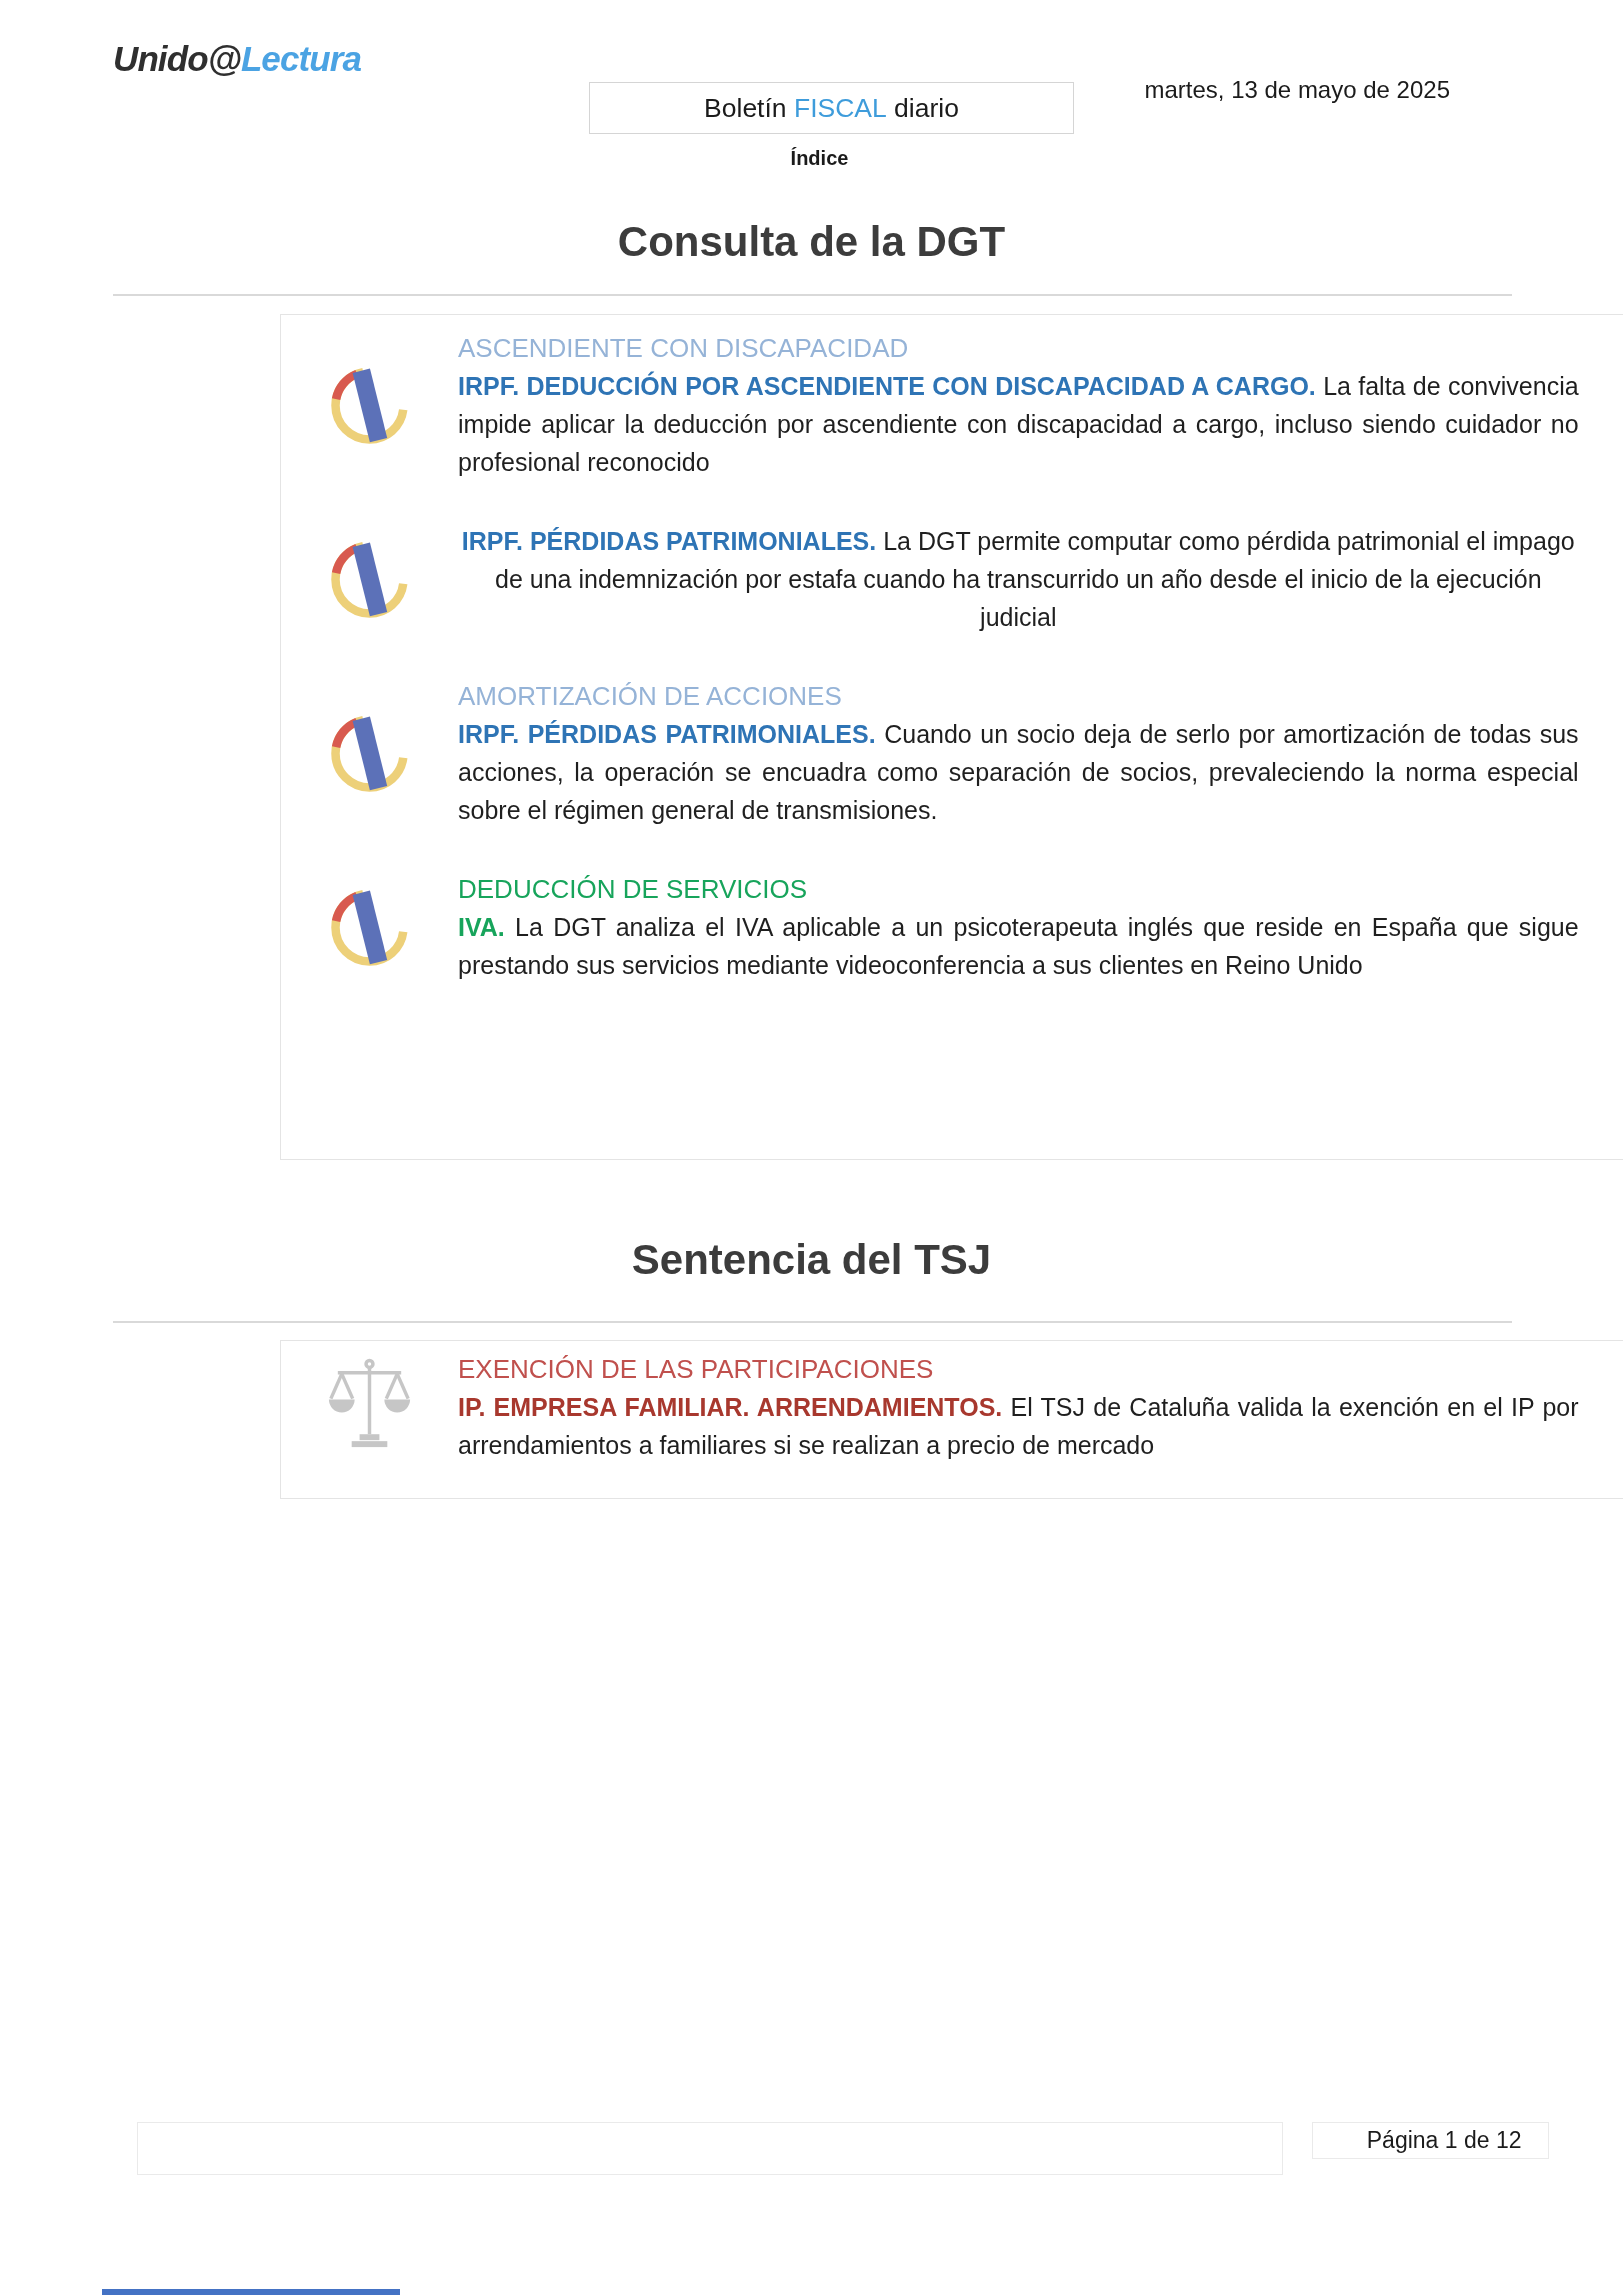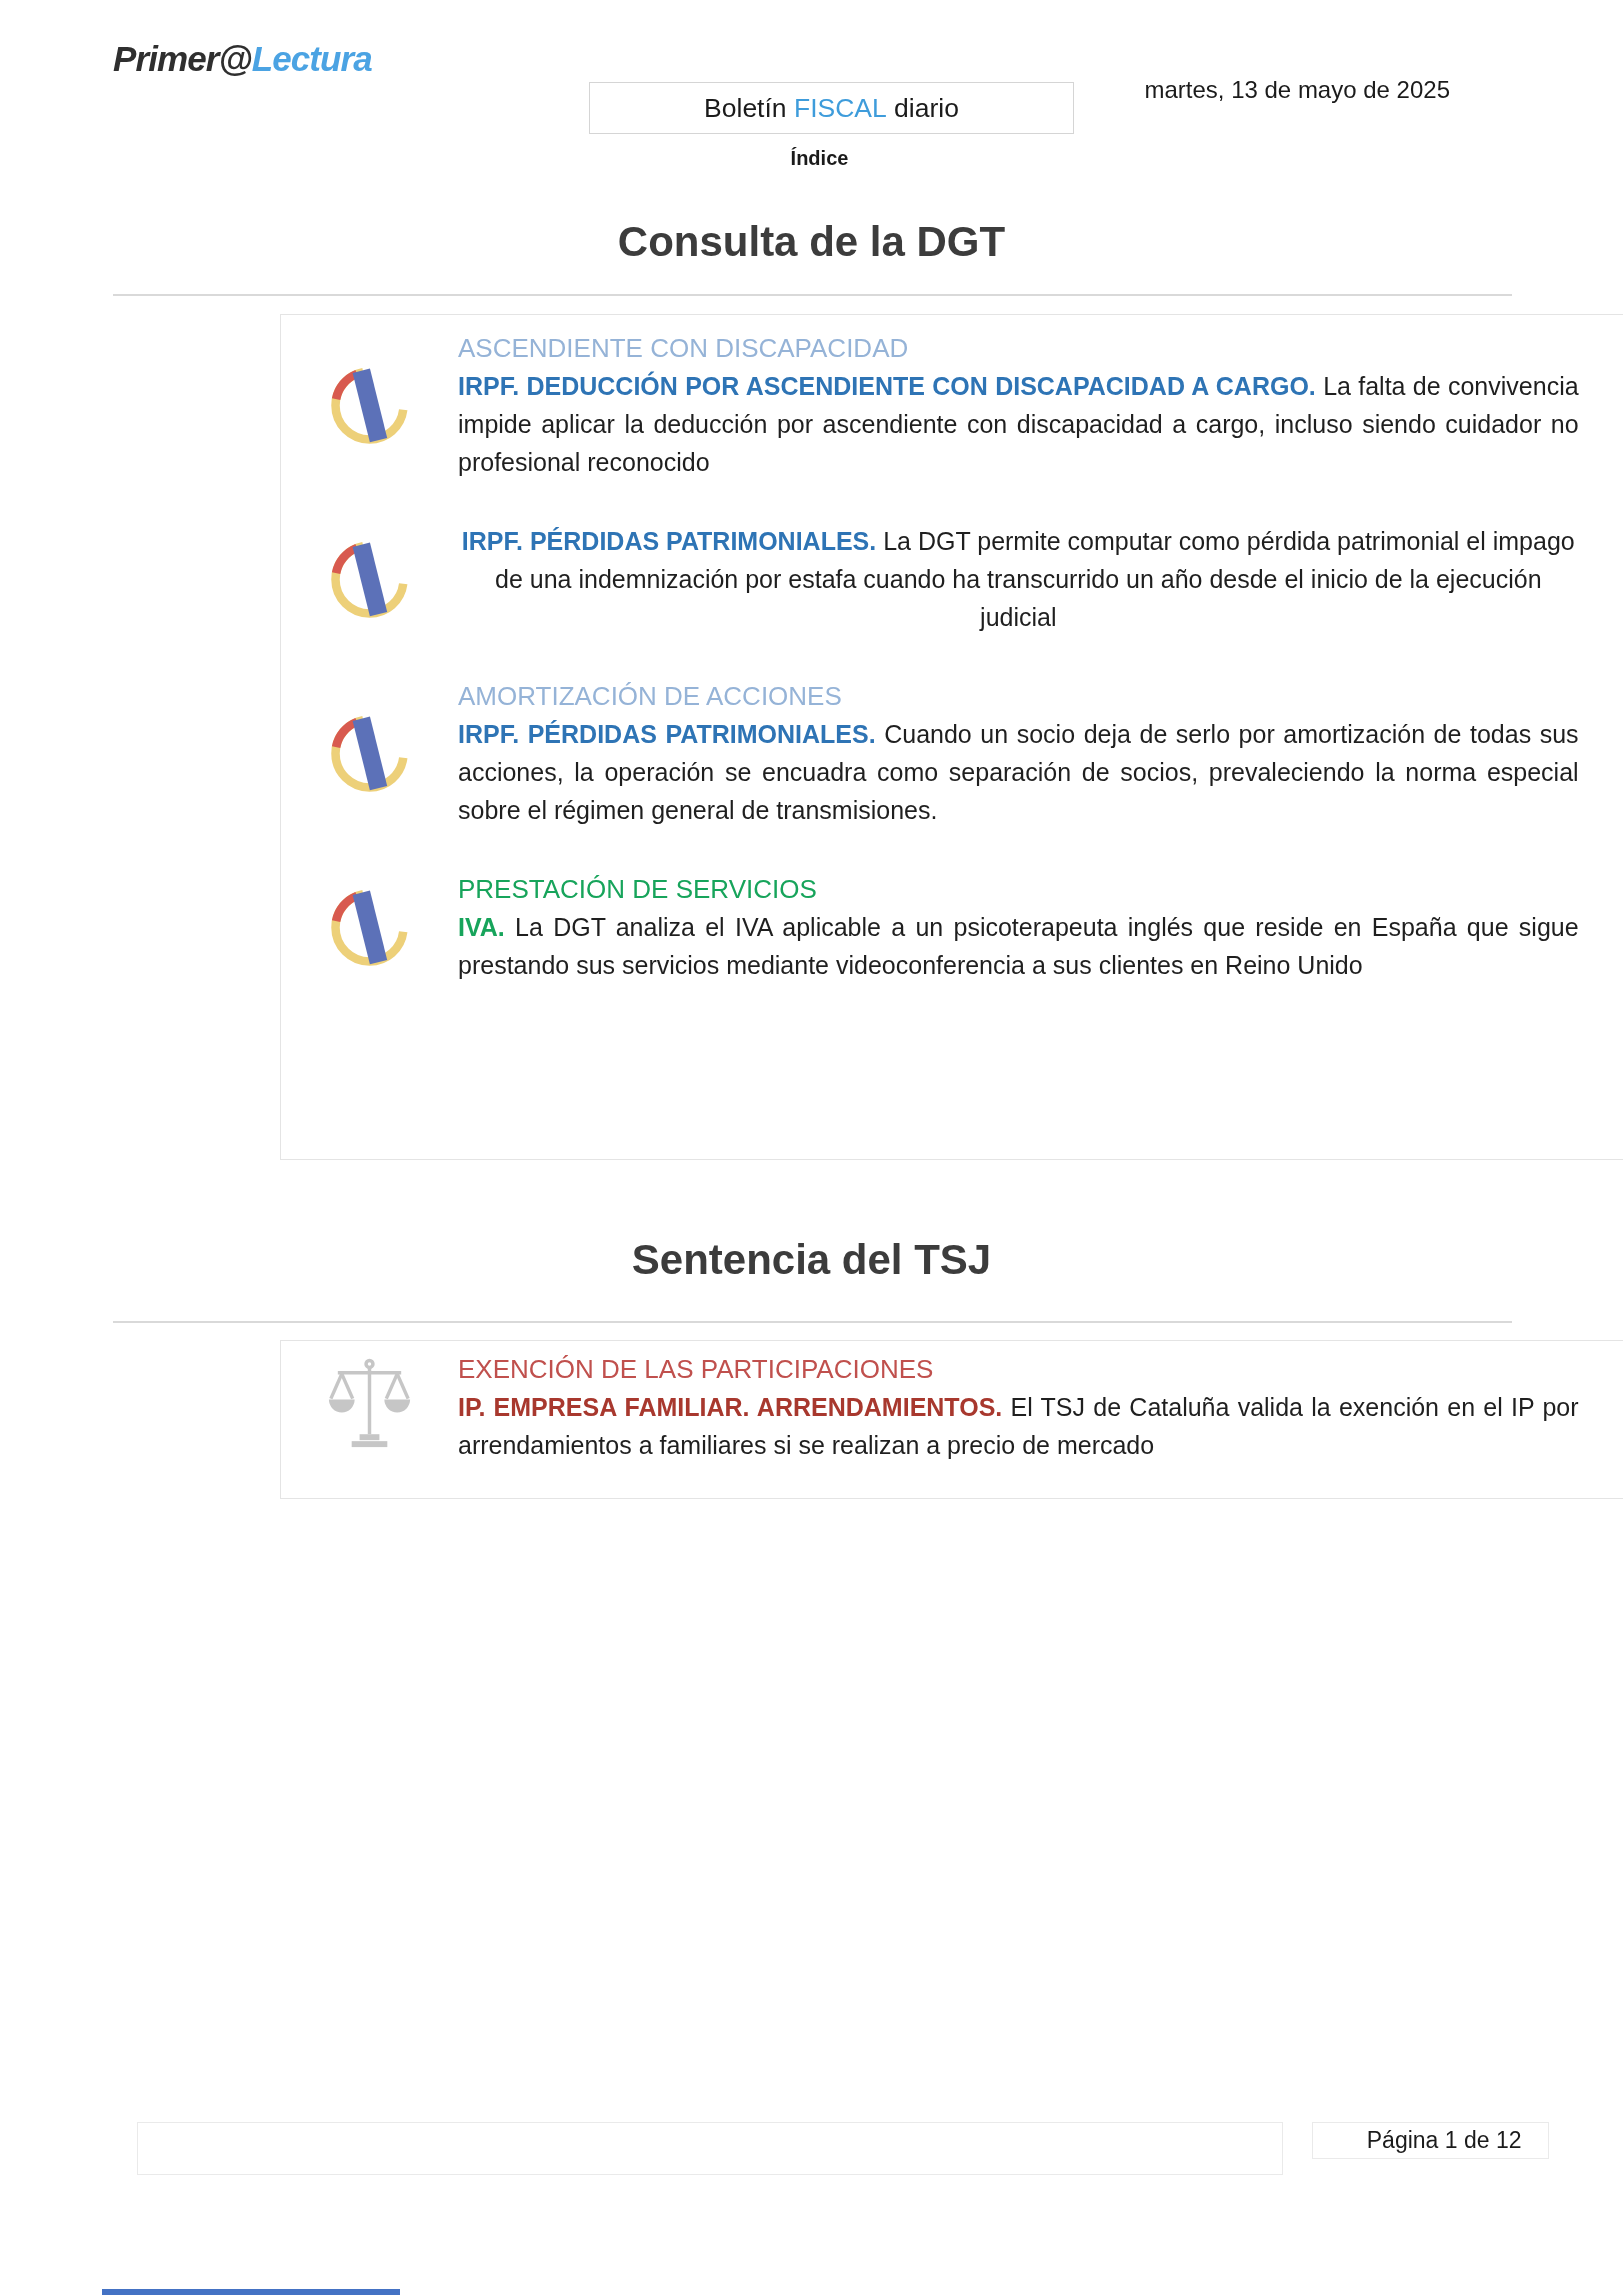--- a/index.html
+++ b/index.html
@@ -59,21 +59,21 @@
         display:flex;align-items:center;justify-content:flex-end;padding-right:26.5px;font-size:23px;color:#1b1b1b;}
   .bottom-bar{position:absolute;left:102px;top:2289px;width:298px;height:6.2px;background:var(--bottom-bar-blue,#4472C4);}
 
   svg{display:block;}
 </style>
 </head>
 <body>
 
 <div class="page">
 
-  <div class="logo"><span class="p1">Primer@</span><span class="p2">Lectura</span></div>
+  <div class="logo"><span class="p1">Unido@</span><span class="p2">Lectura</span></div>
 
   <div class="bulletin-box"><span>Boletín </span><span class="hl">FISCAL</span><span> diario</span></div>
 
   <div class="date">martes, 13 de mayo de 2025</div>
 
   <div class="index-title">Índice</div>
 
   <div class="section-heading h-dgt">Consulta de la DGT</div>
   <div class="rule rule-1"></div>
 
@@ -139,21 +139,21 @@
       <div class="icon-cell">
         <span>
           <svg width="85" height="85" viewBox="0 0 100 100">
             <circle cx="50" cy="50" r="40" fill="none" stroke="#EDD079" stroke-width="10" pathLength="100" stroke-dasharray="70 30" stroke-dashoffset="-2"></circle>
             <circle cx="50" cy="50" r="40" fill="none" stroke="#D85A4F" stroke-width="10" pathLength="100" stroke-dasharray="16 84" stroke-dashoffset="-53"></circle>
             <rect x="40" y="8" width="21" height="84" fill="#5C71B8" transform="rotate(-14 50 50)"></rect>
           </svg>
         </span>
       </div>
       <div class="text-cell">
-        <div class="category cat-green">PRESTACIÓN DE SERVICIOS</div>
+        <div class="category cat-green">DEDUCCIÓN DE SERVICIOS</div>
         <p class="entry-body"><span class="lead lead-green">IVA.</span> <span>La DGT analiza el IVA aplicable a un psicoterapeuta inglés que reside en España que sigue prestando sus servicios mediante videoconferencia a sus clientes en Reino Unido</span></p>
       </div>
       <div class="page-cell">
         <span class="page-ref ref-blue">[pág. 9]</span>
       </div>
     </div>
 
   </div>
 
   <div class="section-heading h-tsj">Sentencia del TSJ</div>

